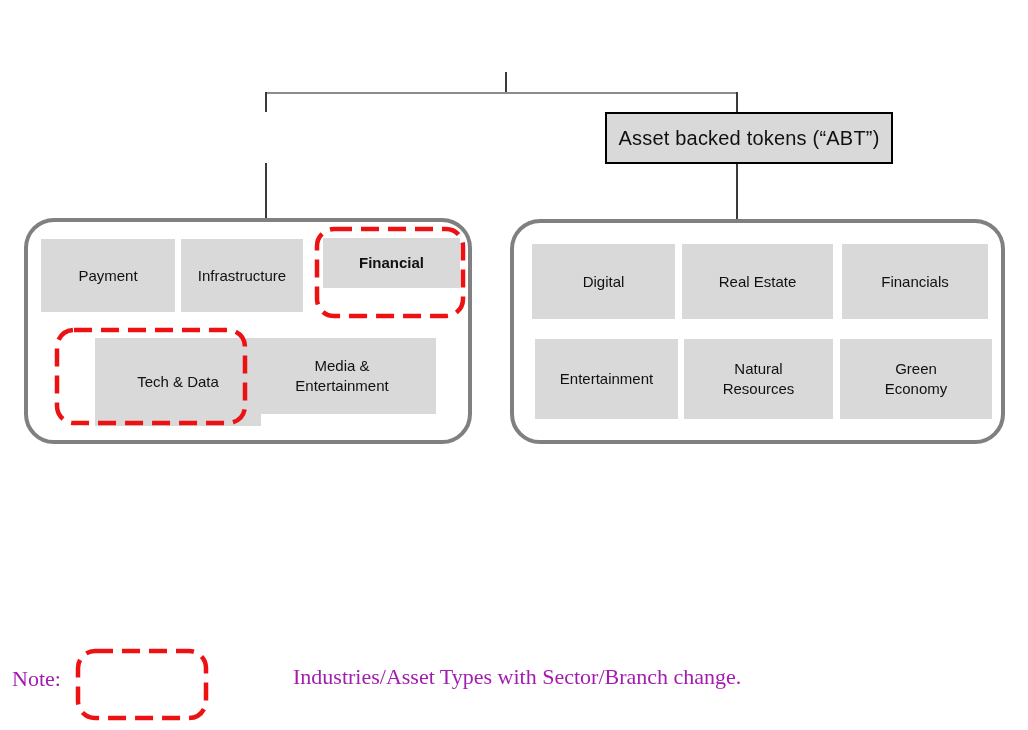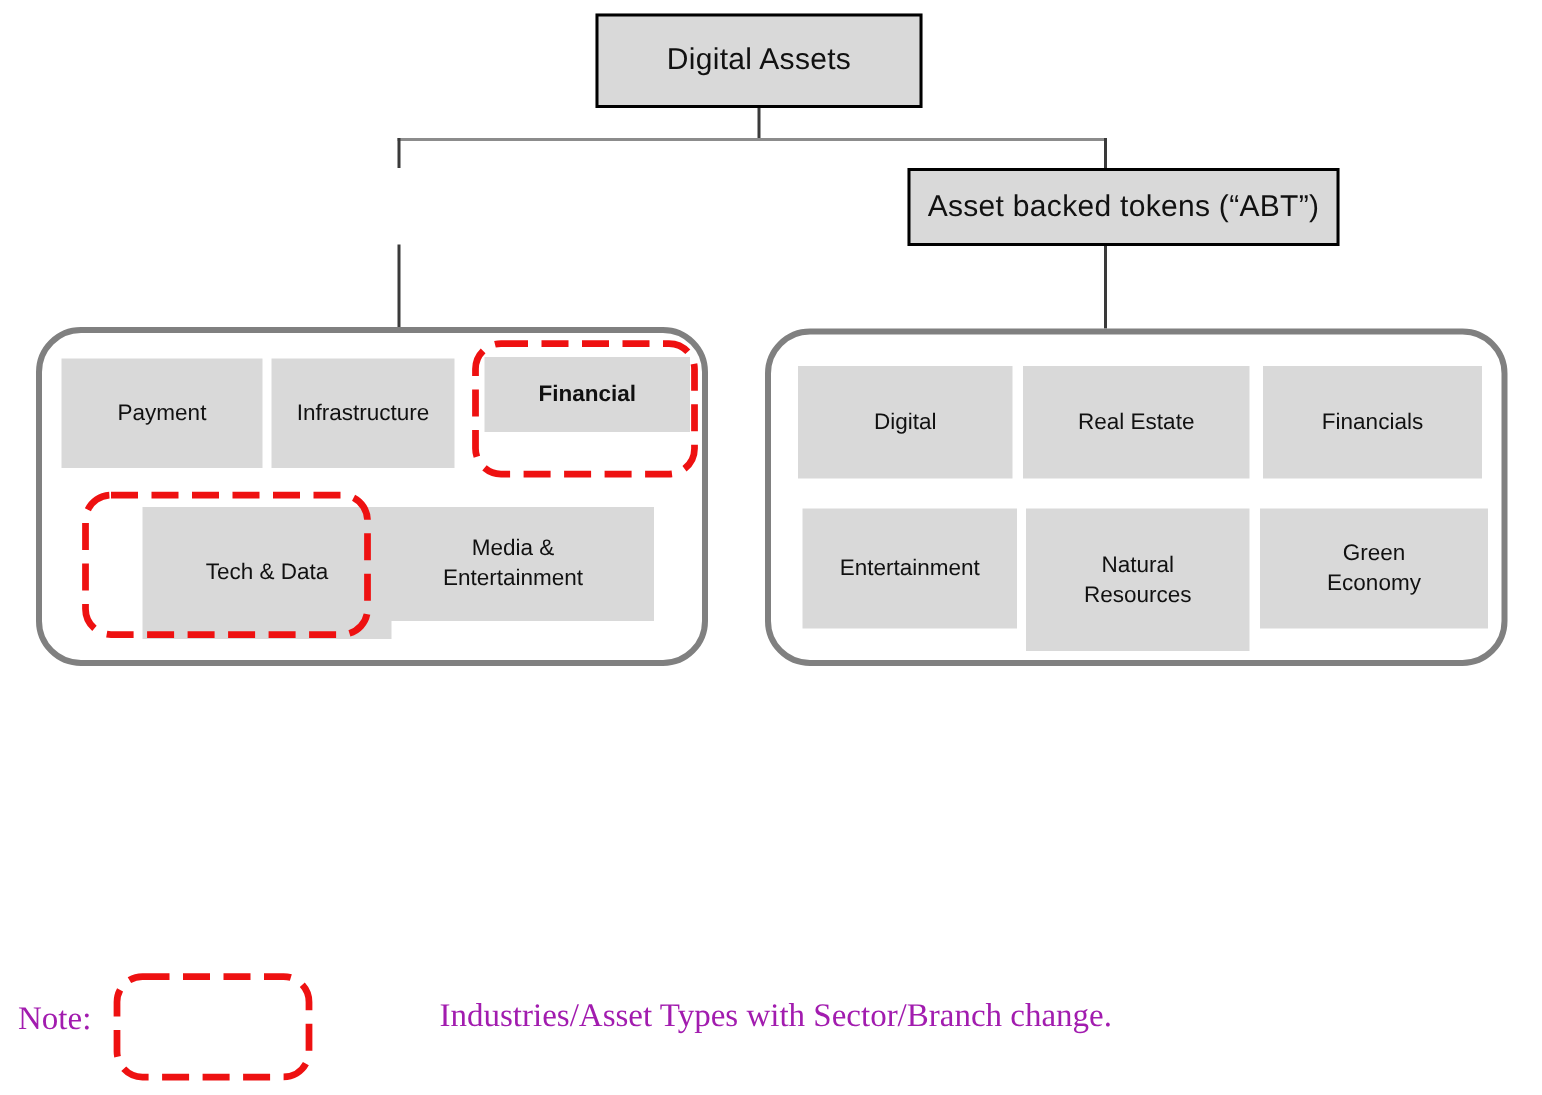--- a/index.html
+++ b/index.html
@@ -56,23 +56,20 @@
     font-family:Liberation Serif, serif;
     font-size:22px;
     color:#a21caf;
   }
 </style>
 </head>
 <body>
 
 <div class="canvas">
 
-  <div class="node abs" style="left:397px;top:9px;width:218px;height:63px;">
-    <span class="lbl">Digital Assets</span>
-  </div>
 
   <div class="line abs" style="left:505px;top:72px;width:2px;height:21px;"></div>
   <div class="line h abs" style="left:265px;top:92px;width:473px;height:2px;"></div>
   <div class="line abs" style="left:265px;top:92px;width:2px;height:20px;"></div>
   <div class="line abs" style="left:736px;top:92px;width:2px;height:20px;"></div>
   <div class="line abs" style="left:265px;top:163px;width:2px;height:55px;"></div>
   <div class="line abs" style="left:736px;top:164px;width:2px;height:55px;"></div>
 
   <div class="node abs" style="left:605px;top:112px;width:288px;height:52px;">
     <span class="lbl">Asset backed tokens (“ABT”)</span>
@@ -121,21 +118,21 @@
     </div>
 
     <div class="gbox" style="left:328px;top:21px;width:146px;height:75px;">
       <span class="lbl">Financials</span>
     </div>
 
     <div class="gbox" style="left:21px;top:116px;width:143px;height:80px;">
       <span class="lbl">Entertainment</span>
     </div>
 
-    <div class="gbox" style="left:170px;top:116px;width:149px;height:95px;">
+    <div class="gbox" style="left:170px;top:116px;width:149px;height:80px;">
       <span class="lbl">Natural
 Resources</span>
     </div>
 
     <div class="gbox" style="left:326px;top:116px;width:152px;height:80px;">
       <span class="lbl">Green
 Economy</span>
     </div>
   </div>
 

